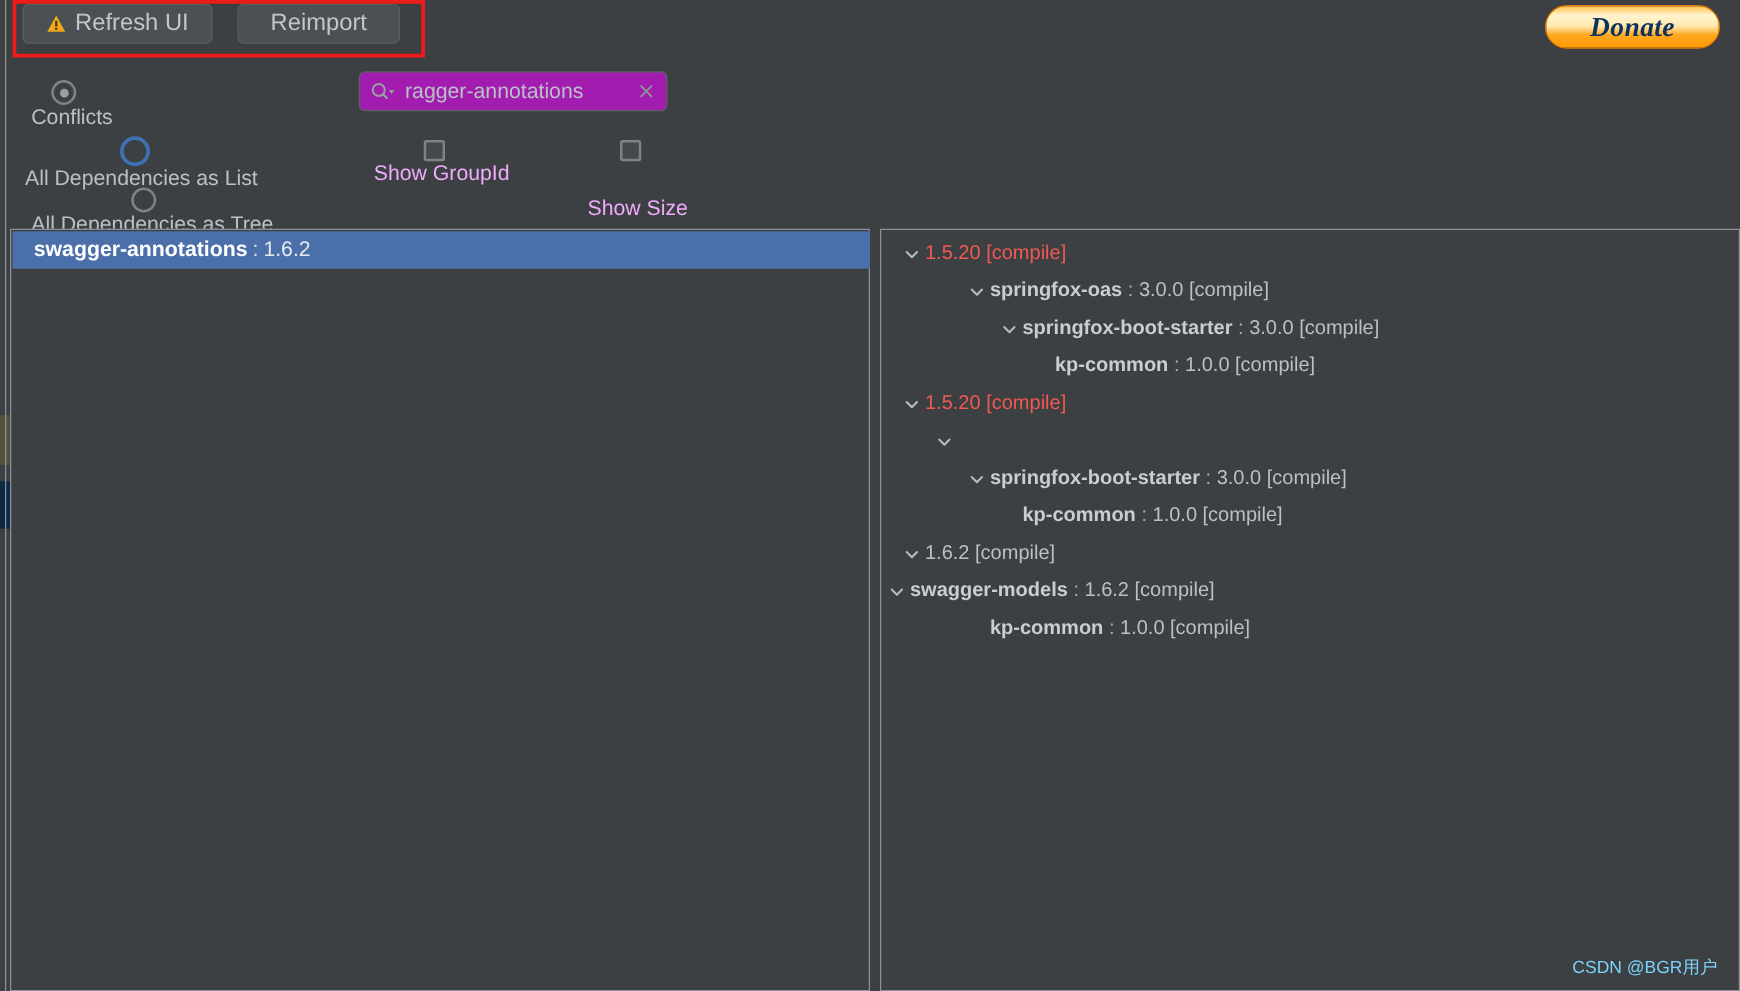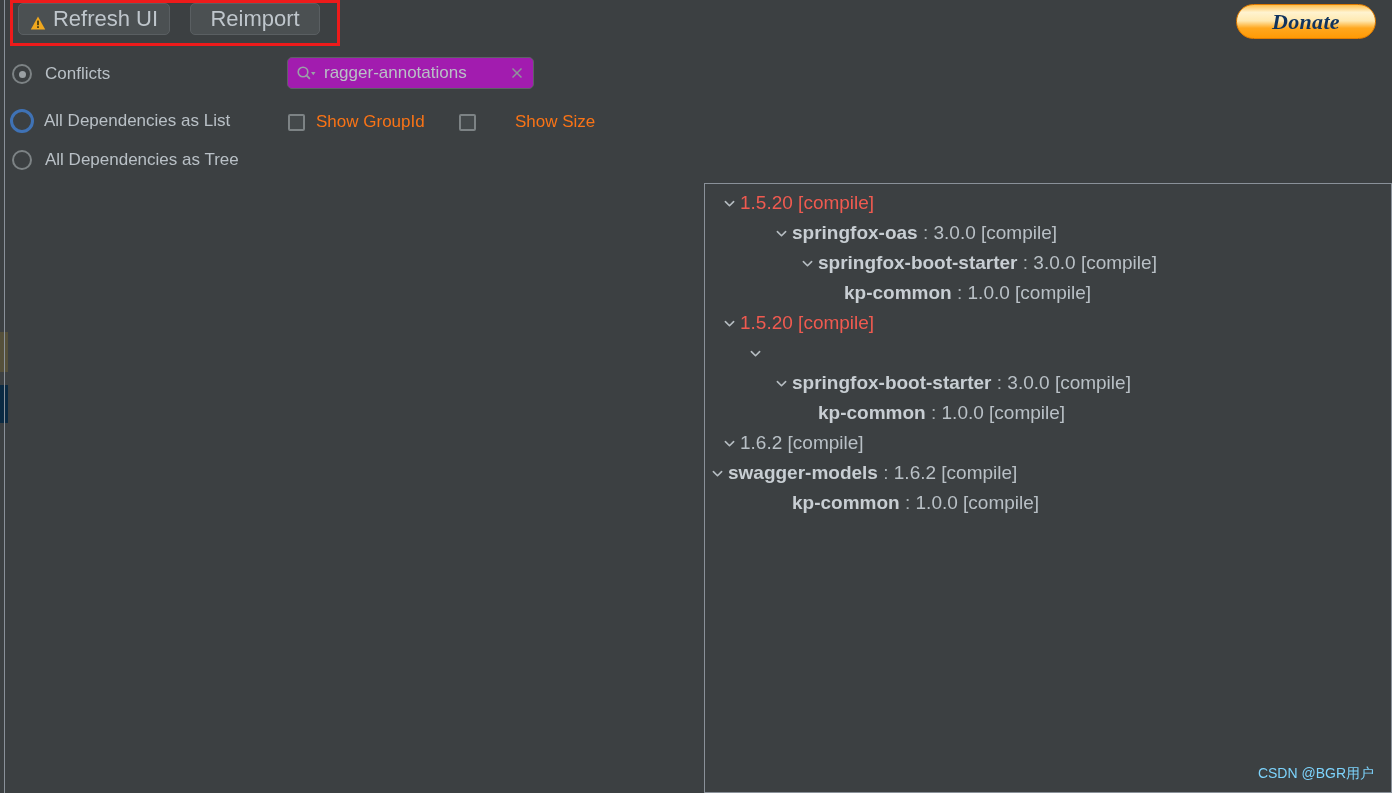--- a/index.html
+++ b/index.html
@@ -47,21 +47,21 @@
     height: 47px;
   }
   .tb-btn {
     position: absolute;
     top: 3px;
     height: 32px;
     background: #4b5052;
     border: 1px solid #5a5f62;
     border-radius: 5px;
     color: #bfc6cc;
-    font-size: 22px;
+    font-size: 19px;
     display: flex;
     align-items: center;
     justify-content: center;
     gap: 7px;
     box-sizing: border-box;
     cursor: default;
   }
   .tb-btn.refresh { left: 18px; width: 152px; }
   .tb-btn.reimport { left: 190px; width: 130px; }
   .warn-icon { display: block; width: 16px; height: 16px; }
@@ -94,42 +94,42 @@
   .annot-rect {
     position: absolute;
     left: 10px; top: 0px;
     width: 330px; height: 46px;
     border: 3px solid #ee1b1b;
     box-sizing: border-box;
     pointer-events: none;
   }
 
   
-  .opt-row { position: absolute; display: flex; align-items: center; }
+  .opt-row { position: absolute; display: flex; align-items: center; flex-direction: column; }
   .radio-outer {
     width: 20px; height: 20px;
     border-radius: 50%;
     box-sizing: border-box;
     display: flex; align-items: center; justify-content: center;
     flex: none;
   }
   .radio-outer.plain { border: 2px solid #7d8385; }
   .radio-outer.focused { border: 3px solid #3f72b5; }
   .radio-dot { width: 7px; height: 7px; border-radius: 50%; background: #9aa0a3; }
   .opt-label { margin-left: 13px; font-size: 17px; color: #b9c0c6; white-space: nowrap; }
 
   .chk-box {
     width: 17px; height: 17px;
     border: 2px solid #7d8385;
     border-radius: 2px;
     background: #44494b;
     box-sizing: border-box;
     flex: none;
   }
-  .chk-label { margin-left: 11px; font-size: 17px; color: #f97316; white-space: nowrap; }
+  .chk-label { margin-left: 11px; font-size: 17px; color: #f0abfc; white-space: nowrap; }
 
   
   .searchbox {
     position: absolute;
     left: 287px; top: 57px;
     width: 247px; height: 32px;
     background: #a21caf;
     border: 1px solid #5d6265;
     border-radius: 5px;
     box-sizing: border-box;
@@ -177,21 +177,21 @@
   .artifact { font-weight: bold; color: #ffffff; }
   .sep { color: #d6dbdf; margin: 0 4px; }
   .ver { color: #e6eaed; }
 
   
   .tree { position: absolute; left: 1px; top: 4px; width: 686px; }
   .tree-row {
     height: 30px;
     display: flex;
     align-items: center;
-    font-size: 19px;
+    font-size: 16px;
     white-space: nowrap;
   }
   .chev { width: 22px; height: 30px; flex: none; display: flex; align-items: center; justify-content: center; }
   .chev svg { display: block; }
   .chev.empty svg { visibility: hidden; }
   .node-text { color: #b9c0c6; }
   .node-text .name { font-weight: bold; color: #c8ced3; }
   .node-text .colon { color: #aab1b6; }
   .node-text .vers { color: #b9c0c6; }
   .node-text.conflict, .node-text.conflict .vers { color: #f05a50; }
@@ -278,20 +278,27 @@
     </span>
     <span class="search-value">ragger-annotations</span>
     <span class="search-clear">
       <svg viewBox="0 0 16 16" width="16" height="16">
         <line x1="3.5" y1="3.5" x2="12.5" y2="12.5" stroke="#8e9599" stroke-width="1.5"></line>
         <line x1="12.5" y1="3.5" x2="3.5" y2="12.5" stroke="#8e9599" stroke-width="1.5"></line>
       </svg>
     </span>
   </div>
 
+  <div class="panel panel-left">
+    <div class="list-item-selected">
+      <span class="artifact">swagger-annotations</span>
+      <span class="sep">:</span>
+      <span class="ver">1.6.2</span>
+    </div>
+  </div>
 
   <div class="panel panel-right">
     <div class="tree" id="tree-container">
         <div class="tree-row" style="padding-left: 12px;">
           <span class="chev">
             <svg viewBox="0 0 16 16" width="15" height="15">
               <path d="M3.6 6 L8 10.4 L12.4 6" fill="none" stroke="#b6bdc2" stroke-width="1.7" stroke-linecap="round" stroke-linejoin="round"></path>
             </svg>
           </span>
           <span class="node-text conflict"><span class="vers">1.5.20 [compile]</span></span>

